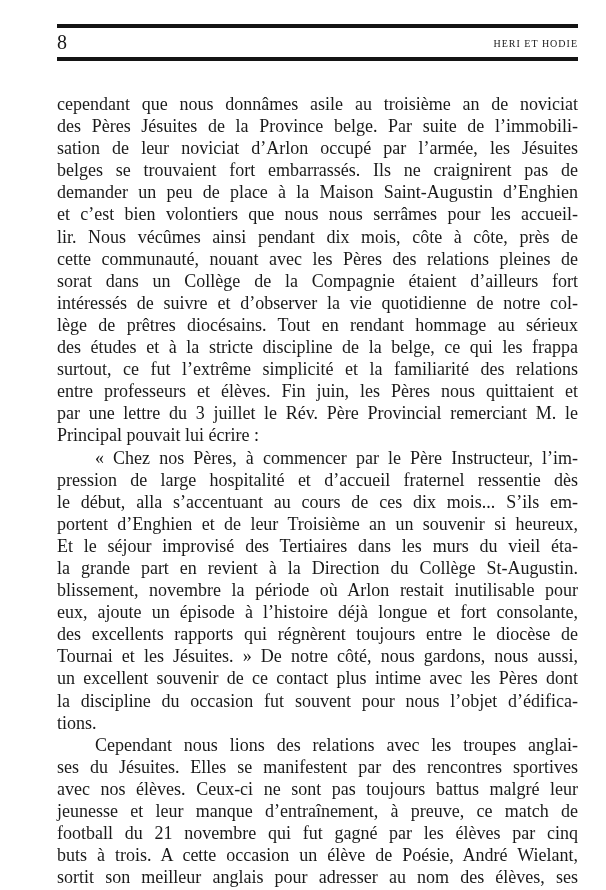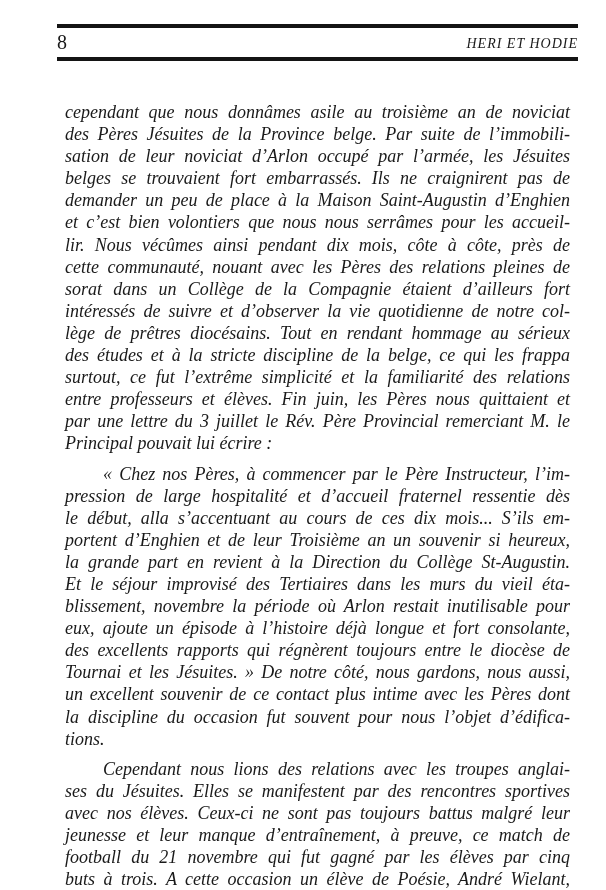--- a/index.html
+++ b/index.html
@@ -4,26 +4,26 @@
   <style>
     html, body { margin: 0; padding: 0; }
     body {
       width: 606px; height: 890px; background: #ffffff; position: relative; overflow: hidden;
       font-family: "Liberation Serif", "DejaVu Serif", serif; color: #1a1a1a;
     }
     .rule { position: absolute; left: 57px; width: 521px; height: 4px; background: #141414; }
     .rule.top { top: 24px; }
     .rule.bottom { top: 57px; }
     .page-number { position: absolute; left: 57px; top: 30px; font-size: 20px; line-height: 24px; }
-    .running-title { position: absolute; right: 28px; top: 35px; font-size: 14px; line-height: 18px; letter-spacing: 1px; font-style: italic; }
+    .running-title { position: absolute; right: 28px; top: 35px; font-size: 10px; line-height: 18px; letter-spacing: 1px; }
     .body-text {
       position: absolute; left: 57px; top: 93px; width: 521px;
       font-size: 18px; line-height: 22.1px; text-align: justify;
     }
-    .body-text p { margin: 8px; font-style: italic; }
+    .body-text p { margin: 0; }
     .line { display: block; text-align: justify; text-align-last: justify; white-space: nowrap; }
     .line.last { text-align-last: left; }
     .indent { padding-left: 38px; }
   </style>
 </head>
 <body>
 
 <div class="rule top"></div>
 <div class="page-number">8</div>
 <div class="running-title">HERI ET HODIE</div>
@@ -46,22 +46,22 @@
       <span class="line">surtout, ce fut l’extrême simplicité et la familiarité des relations</span>
       <span class="line">entre professeurs et élèves. Fin juin, les Pères nous quittaient et</span>
       <span class="line">par une lettre du 3 juillet le Rév. Père Provincial remerciant M. le</span>
       <span class="line last">Principal pouvait lui écrire :</span>
     </p>
     <p>
       <span class="line indent">« Chez nos Pères, à commencer par le Père Instructeur, l’im-</span>
       <span class="line">pression de large hospitalité et d’accueil fraternel ressentie dès</span>
       <span class="line">le début, alla s’accentuant au cours de ces dix mois... S’ils em-</span>
       <span class="line">portent d’Enghien et de leur Troisième an un souvenir si heureux,</span>
+      <span class="line">Et le séjour improvisé des Tertiaires dans les murs du vieil éta-</span>
       <span class="line">la grande part en revient à la Direction du Collège St-Augustin.</span>
-      <span class="line">Et le séjour improvisé des Tertiaires dans les murs du vieil éta-</span>
       <span class="line">blissement, novembre la période où Arlon restait inutilisable pour</span>
       <span class="line">eux, ajoute un épisode à l’histoire déjà longue et fort consolante,</span>
       <span class="line">des excellents rapports qui régnèrent toujours entre le diocèse de</span>
       <span class="line">Tournai et les Jésuites. » De notre côté, nous gardons, nous aussi,</span>
       <span class="line">un excellent souvenir de ce contact plus intime avec les Pères dont</span>
       <span class="line">la discipline du occasion fut souvent pour nous l’objet d’édifica-</span>
       <span class="line last">tions.</span>
     </p>
     <p>
       <span class="line indent">Cependant nous lions des relations avec les troupes anglai-</span>

